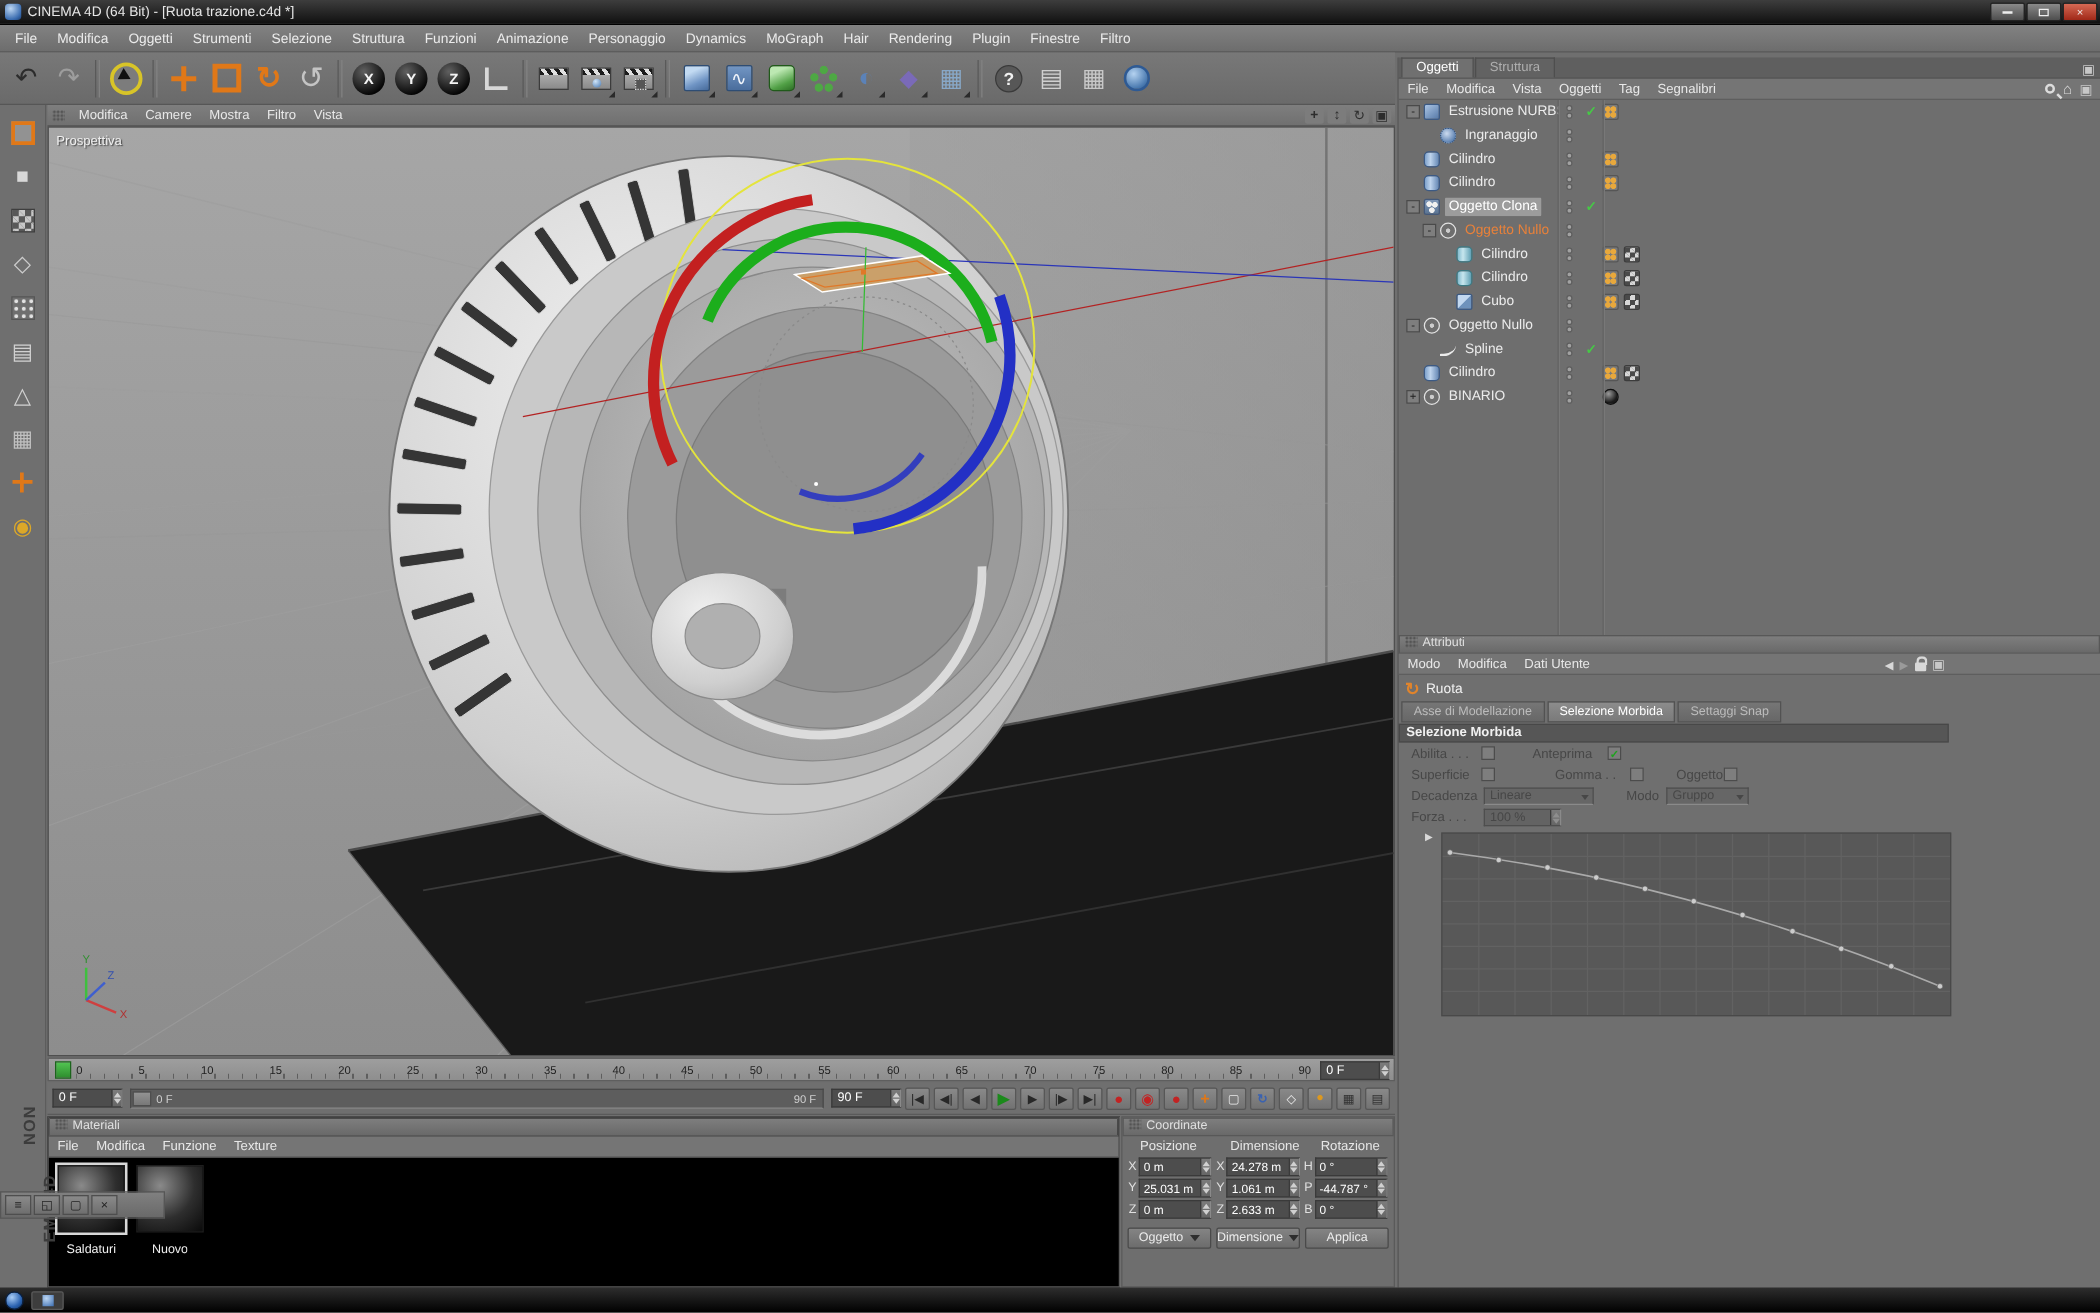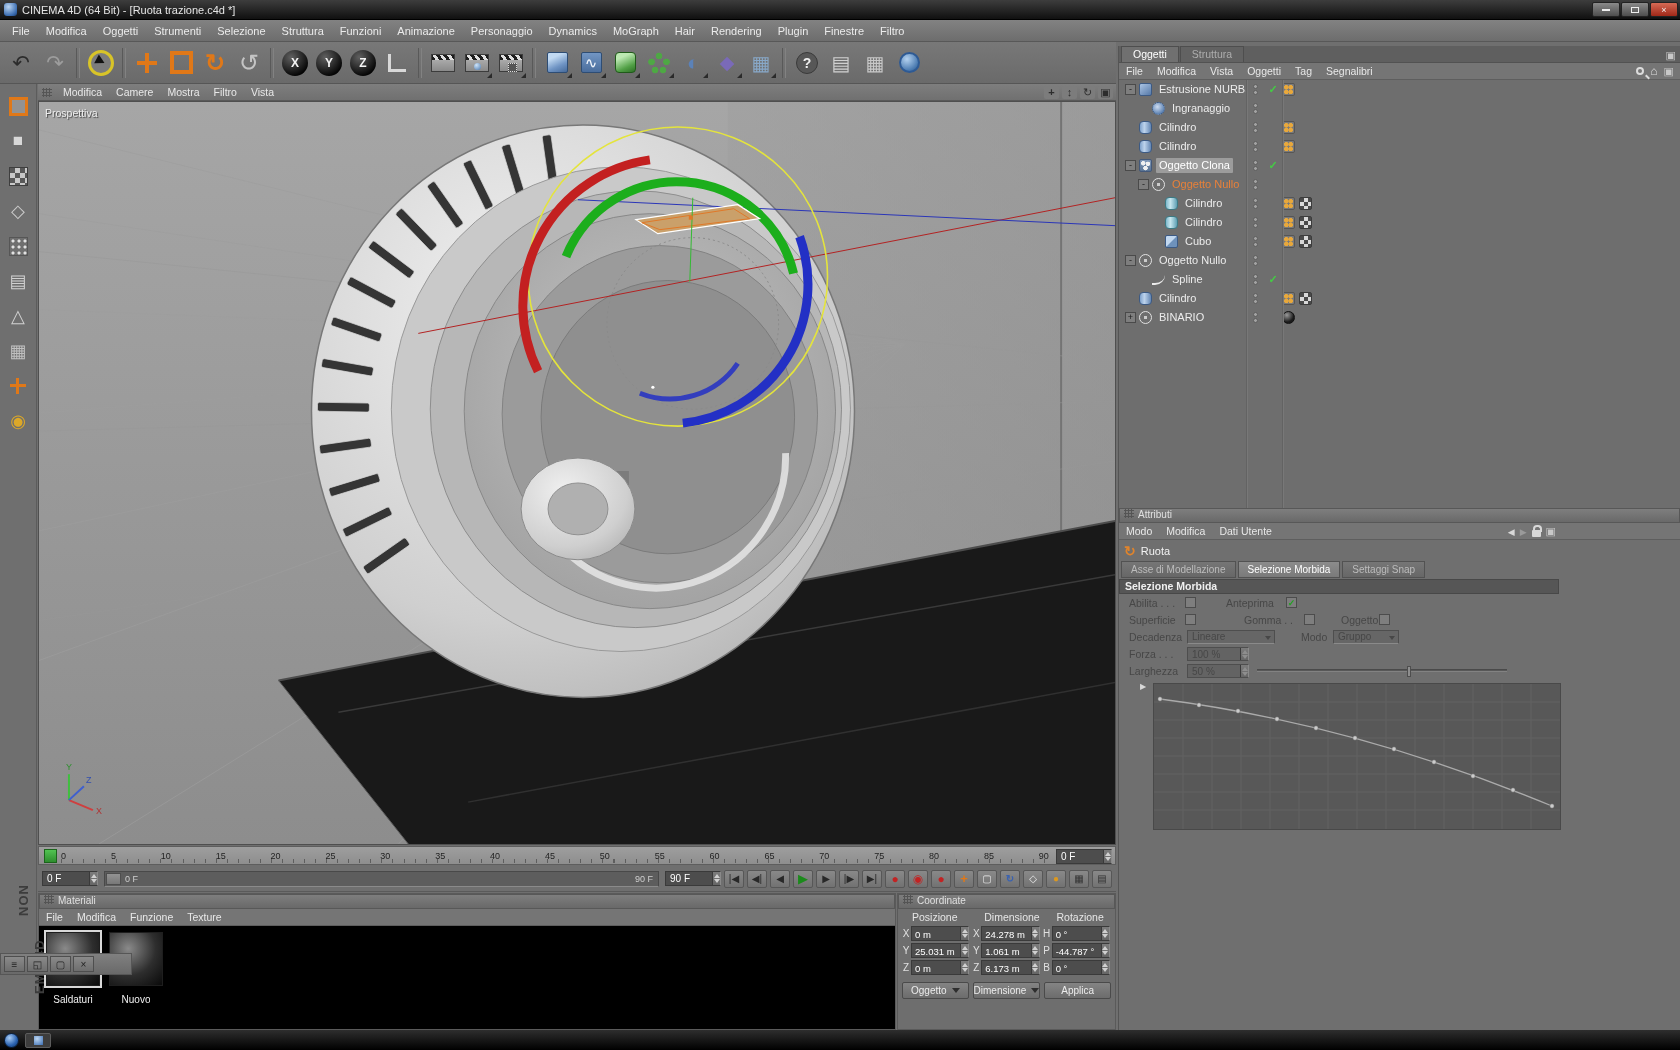--- a/index.html
+++ b/index.html
@@ -602,21 +602,21 @@
       </div>
 
       <div class="crow">
         <span class="caxis">Z</span>
         <span class="cfield">
           <span class="cval">0 m</span>
           <span class="spin"></span>
         </span>
         <span class="caxis">Z</span>
         <span class="cfield">
-          <span class="cval">6.173 m</span>
+          <span class="cval">2.633 m</span>
           <span class="spin"></span>
         </span>
         <span class="caxis">B</span>
         <span class="cfield">
           <span class="cval">0 °</span>
           <span class="spin"></span>
         </span>
       </div>
     </div>
   <div id="cbtns">
@@ -929,30 +929,20 @@
       <span class="alab" style="margin-left:26px;width:32px">Modo</span>
       <span class="ddfield" style="width:66px">
           <span>Gruppo</span>
         </span>
     </div>
     <div class="arow">
       <span class="alab" style="width:58px">Forza . . .</span>
       <span class="vfield" style="width:62px">
           <span class="vv" style="flex:1">100 %</span>
           <span class="spin"></span>
-        </span>
-    </div>
-    <div class="arow">
-      <span class="alab" style="width:58px">Larghezza</span>
-      <span class="vfield" style="width:62px">
-          <span class="vv" style="flex:1">50 %</span>
-          <span class="spin"></span>
-        </span>
-      <span class="sltrack" style="width:250px">
-          <span class="sh" style="left:150px"></span>
         </span>
     </div>
 
     <div id="graphwrap">
       <span id="gtoggle">▶</span>
       <svg viewBox="0 0 406 145" width="406" height="145">
         <g stroke="#626262" stroke-width="1">
           <line x1="29" y1="0" x2="29" y2="145"></line>
             <line x1="58" y1="0" x2="58" y2="145"></line>
             <line x1="87" y1="0" x2="87" y2="145"></line>

